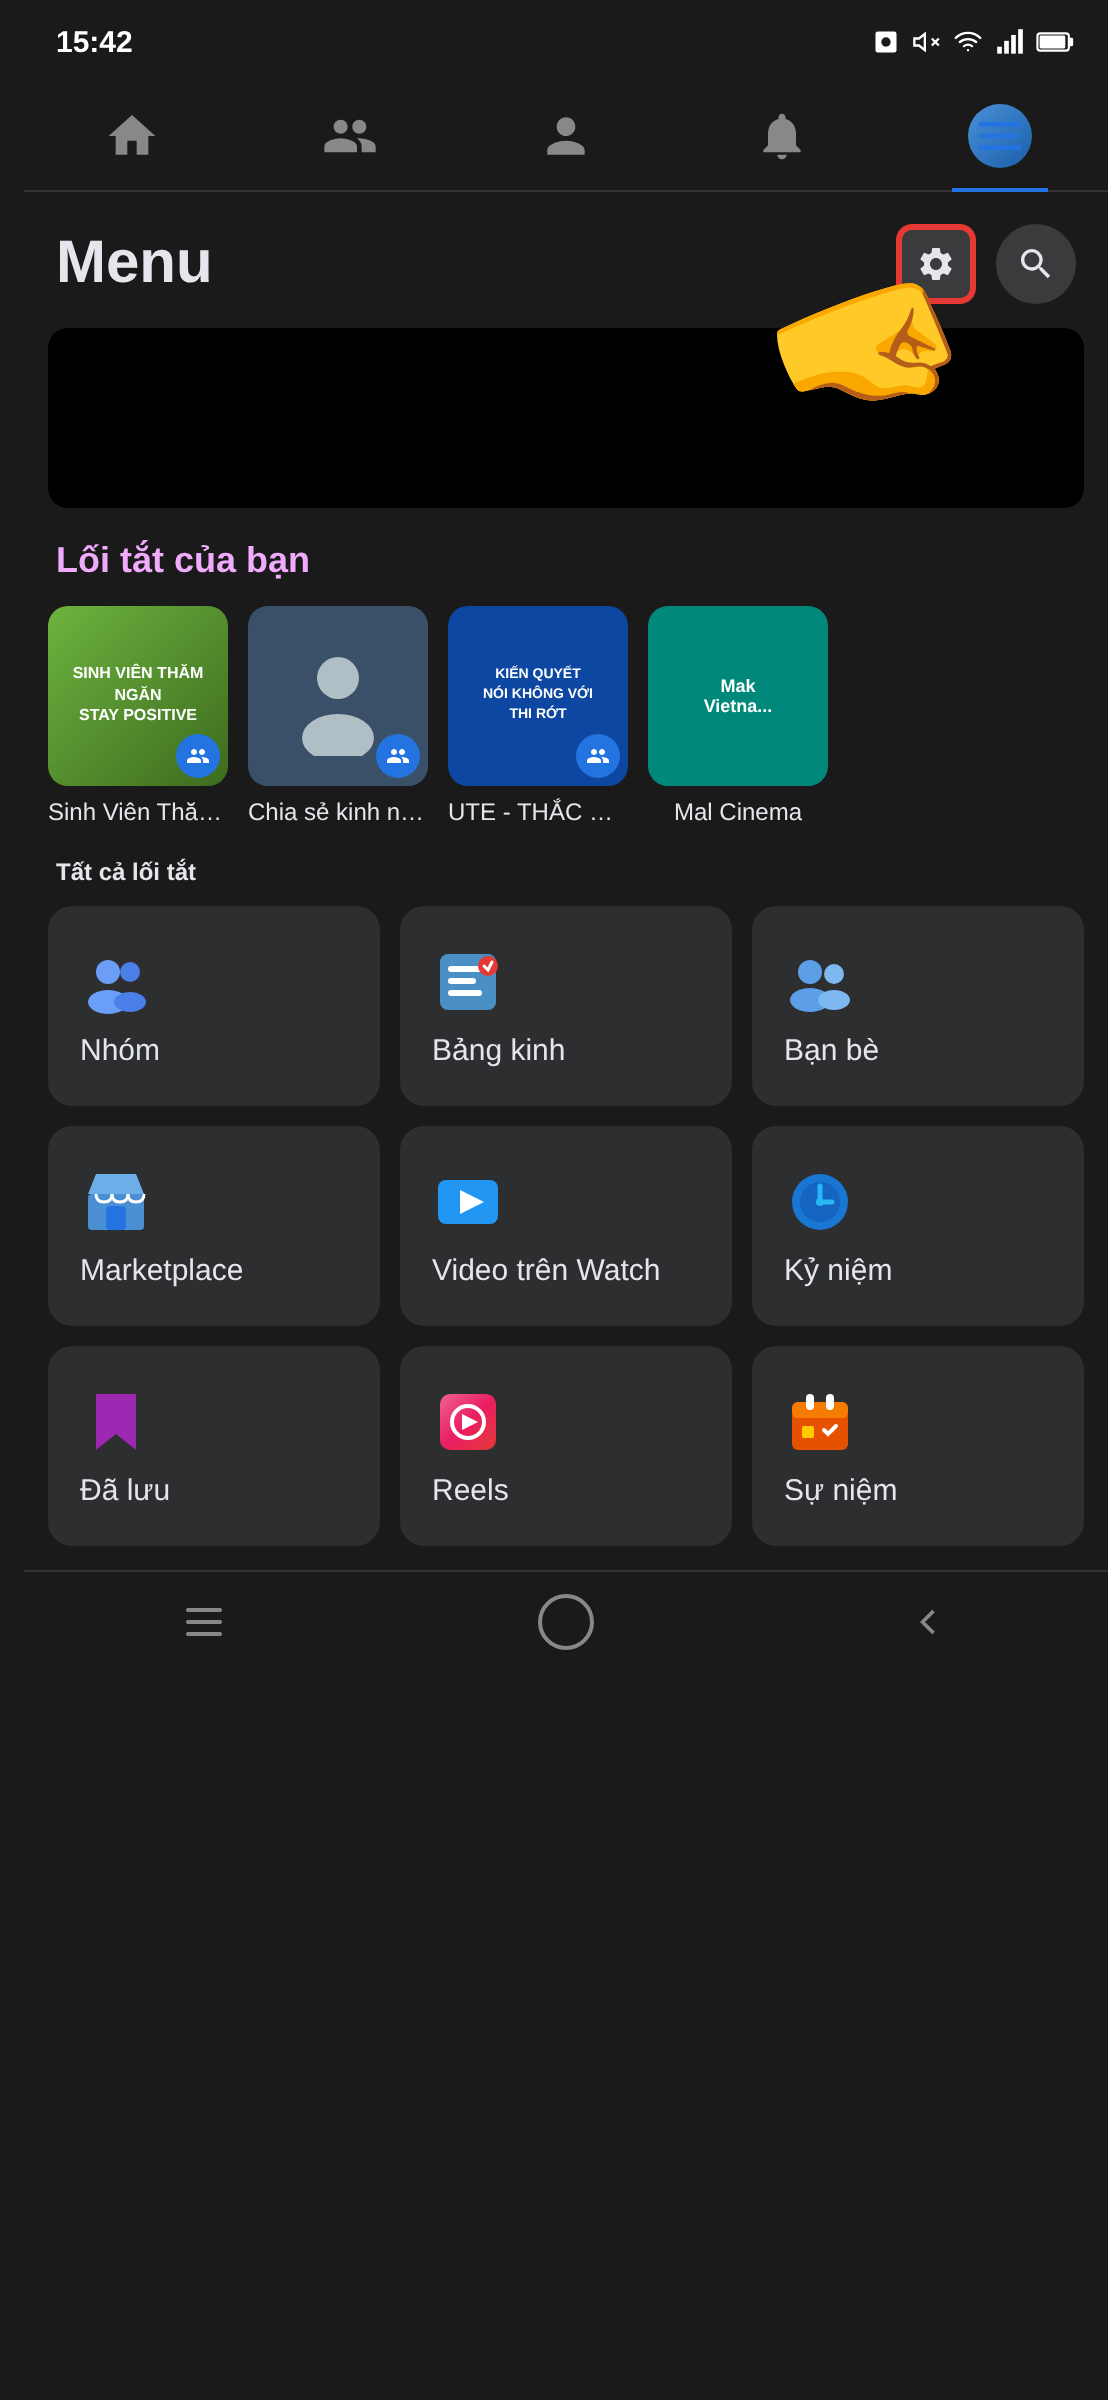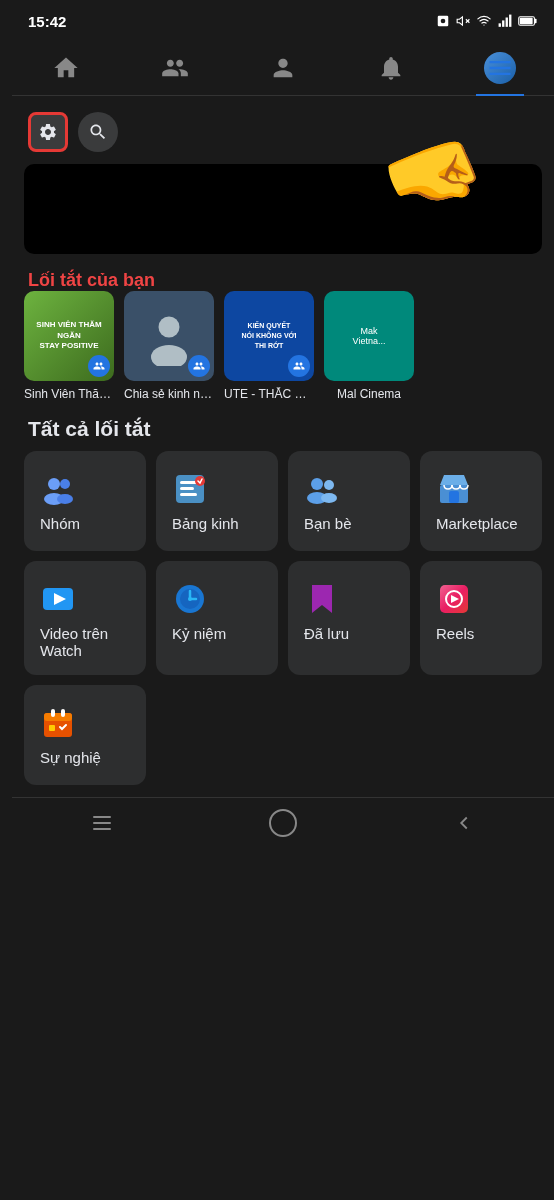--- a/index.html
+++ b/index.html
@@ -134,21 +134,22 @@
       background: #000;
       border-radius: 10px;
       height: 90px;
       margin-bottom: 16px;
     }
 
     
     .section-title {
       font-size: 18px;
       font-weight: 700;
-      color: #ef4444;
+      color: #f0abfc;
+      margin-bottom: 12px;
       padding: 0 4px;
     }
 
     
     .shortcuts-row {
       display: flex;
       gap: 10px;
       overflow-x: auto;
       padding-bottom: 4px;
       margin-bottom: 4px;
@@ -188,30 +189,30 @@
       color: #e4e6eb;
       text-align: center;
       max-width: 90px;
       overflow: hidden;
       text-overflow: ellipsis;
       white-space: nowrap;
     }
 
     
     .all-shortcuts-title {
-      font-size: 21px;
+      font-size: 12px;
       font-weight: 700;
       color: #e4e6eb;
       margin: 12px 4px 10px;
     }
 
     
     .menu-grid {
       display: grid;
-      grid-template-columns: 1fr 1fr 1fr 1fr;
+      grid-template-columns: 1fr 1fr 1fr;
       gap: 10px;
       margin-bottom: 10px;
     }
     .menu-card {
       background: #2d2e2f;
       border-radius: 12px;
       padding: 20px 16px 16px;
       display: flex;
       flex-direction: column;
       gap: 8px;
@@ -337,20 +338,21 @@
           </svg>
       </div>
     </div>
   </div>
 
   <div class="pointer-overlay">🤜</div>
 
   <div class="page-content">
 
     <div class="menu-header">
+      <h1 class="menu-title">Menu</h1>
       <div class="menu-actions">
         <div class="action-btn settings-btn">
           <svg width="22" height="22" viewBox="0 0 24 24" fill="#e4e6eb">
             <path d="M19.14,12.94c0.04-0.3,0.06-0.61,0.06-0.94c0-0.32-0.02-0.64-0.07-0.94l2.03-1.58c0.18-0.14,0.23-0.41,0.12-0.61 l-1.92-3.32c-0.12-0.22-0.37-0.29-0.59-0.22l-2.39,0.96c-0.5-0.38-1.03-0.7-1.62-0.94L14.4,2.81c-0.04-0.24-0.24-0.41-0.48-0.41 h-3.84c-0.24,0-0.43,0.17-0.47,0.41L9.25,5.35C8.66,5.59,8.12,5.92,7.63,6.29L5.24,5.33c-0.22-0.08-0.47,0-0.59,0.22L2.74,8.87 C2.62,9.08,2.66,9.34,2.86,9.48l2.03,1.58C4.84,11.36,4.8,11.69,4.8,12s0.02,0.64,0.07,0.94l-2.03,1.58 c-0.18,0.14-0.23,0.41-0.12,0.61l1.92,3.32c0.12,0.22,0.37,0.29,0.59,0.22l2.39-0.96c0.5,0.38,1.03,0.7,1.62,0.94l0.36,2.54 c0.05,0.24,0.24,0.41,0.48,0.41h3.84c0.24,0,0.44-0.17,0.47-0.41l0.36-2.54c0.59-0.24,1.13-0.56,1.62-0.94l2.39,0.96 c0.22,0.08,0.47,0,0.59-0.22l1.92-3.32c0.12-0.22,0.07-0.47-0.12-0.61L19.14,12.94z M12,15.6c-1.98,0-3.6-1.62-3.6-3.6 s1.62-3.6,3.6-3.6s3.6,1.62,3.6,3.6S13.98,15.6,12,15.6z"></path>
           </svg>
         </div>
         <div class="action-btn">
           <svg width="20" height="20" viewBox="0 0 24 24" fill="#e4e6eb">
             <path d="M15.5 14h-.79l-.28-.27C15.41 12.59 16 11.11 16 9.5 16 5.91 13.09 3 9.5 3S3 5.91 3 9.5 5.91 16 9.5 16c1.61 0 3.09-.59 4.23-1.57l.27.28v.79l5 4.99L20.49 19l-4.99-5zm-6 0C7.01 14 5 11.99 5 9.5S7.01 5 9.5 5 14 7.01 14 9.5 11.99 14 9.5 14z"></path>
           </svg>
@@ -406,21 +408,21 @@
                 <path d="M16 11c1.66 0 2.99-1.34 2.99-3S17.66 5 16 5c-1.66 0-3 1.34-3 3s1.34 3 3 3zm-8 0c1.66 0 2.99-1.34 2.99-3S9.66 5 8 5C6.34 5 5 6.34 5 8s1.34 3 3 3zm0 2c-2.33 0-7 1.17-7 3.5V19h14v-2.5c0-2.33-4.67-3.5-7-3.5zm8 0c-.29 0-.62.02-.97.05 1.16.84 1.97 1.97 1.97 3.45V19h6v-2.5c0-2.33-4.67-3.5-7-3.5z"></path>
               </svg>
           </div>
         </div>
         <span class="shortcut-label">UTE - THẮC MẮC HỌC...</span>
       </div>
 
       <div class="shortcut-item">
         <div class="shortcut-thumb">
           <div style="width:100%;height:100%;background:#00897b;display:flex;align-items:center;justify-content:center;">
-            <span style="font-size:9px;color:#fff;font-weight:normal;text-align:center;padding:4px;">Mak<br>Vietna...</span>
+            <span style="font-size:9px;color:#fff;font-weight:bold;text-align:center;padding:4px;">Mak<br>Vietna...</span>
           </div>
         </div>
         <span class="shortcut-label">Mal Cinema</span>
       </div>
     </div>
 
     <div class="all-shortcuts-title">Tất cả lối tắt</div>
 
     <div class="menu-grid">
 
@@ -531,21 +533,21 @@
         <div class="menu-card-icon">
           <svg width="36" height="36" viewBox="0 0 36 36">
             <rect x="4" y="8" width="28" height="24" rx="3" fill="#e65100"></rect>
             <rect x="4" y="8" width="28" height="8" rx="3" fill="#f57c00"></rect>
             <rect x="11" y="4" width="4" height="8" rx="2" fill="#fff"></rect>
             <rect x="21" y="4" width="4" height="8" rx="2" fill="#fff"></rect>
             <rect x="9" y="20" width="6" height="6" rx="1" fill="#ffcc02"></rect>
             <path d="M20 22 L22 24 L26 20" stroke="#fff" stroke-width="2" stroke-linecap="round" fill="none"></path>
           </svg>
         </div>
-        <span class="menu-card-label">Sự nghiệ</span>
+        <span class="menu-card-label">Sự niệm</span>
       </div>
     </div>
   </div>
 
   <div class="bottom-nav">
     <div class="bottom-nav-item">
       <svg width="24" height="24" viewBox="0 0 24 24" fill="#888">
         <rect x="3" y="5" width="18" height="2" rx="1"></rect>
         <rect x="3" y="11" width="18" height="2" rx="1"></rect>
         <rect x="3" y="17" width="18" height="2" rx="1"></rect>

